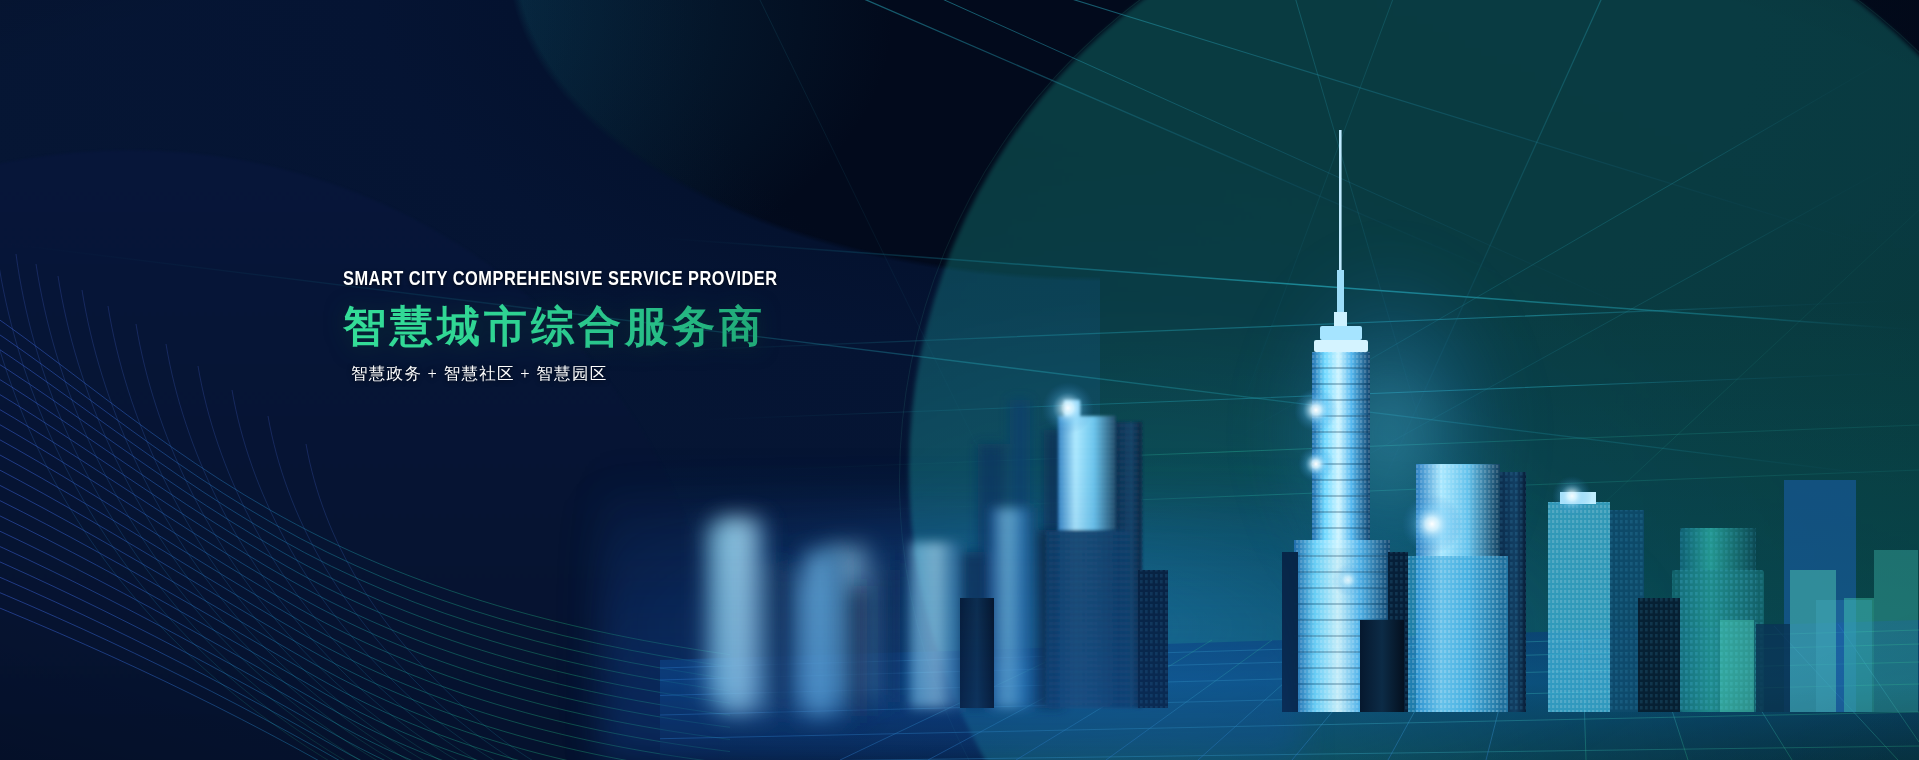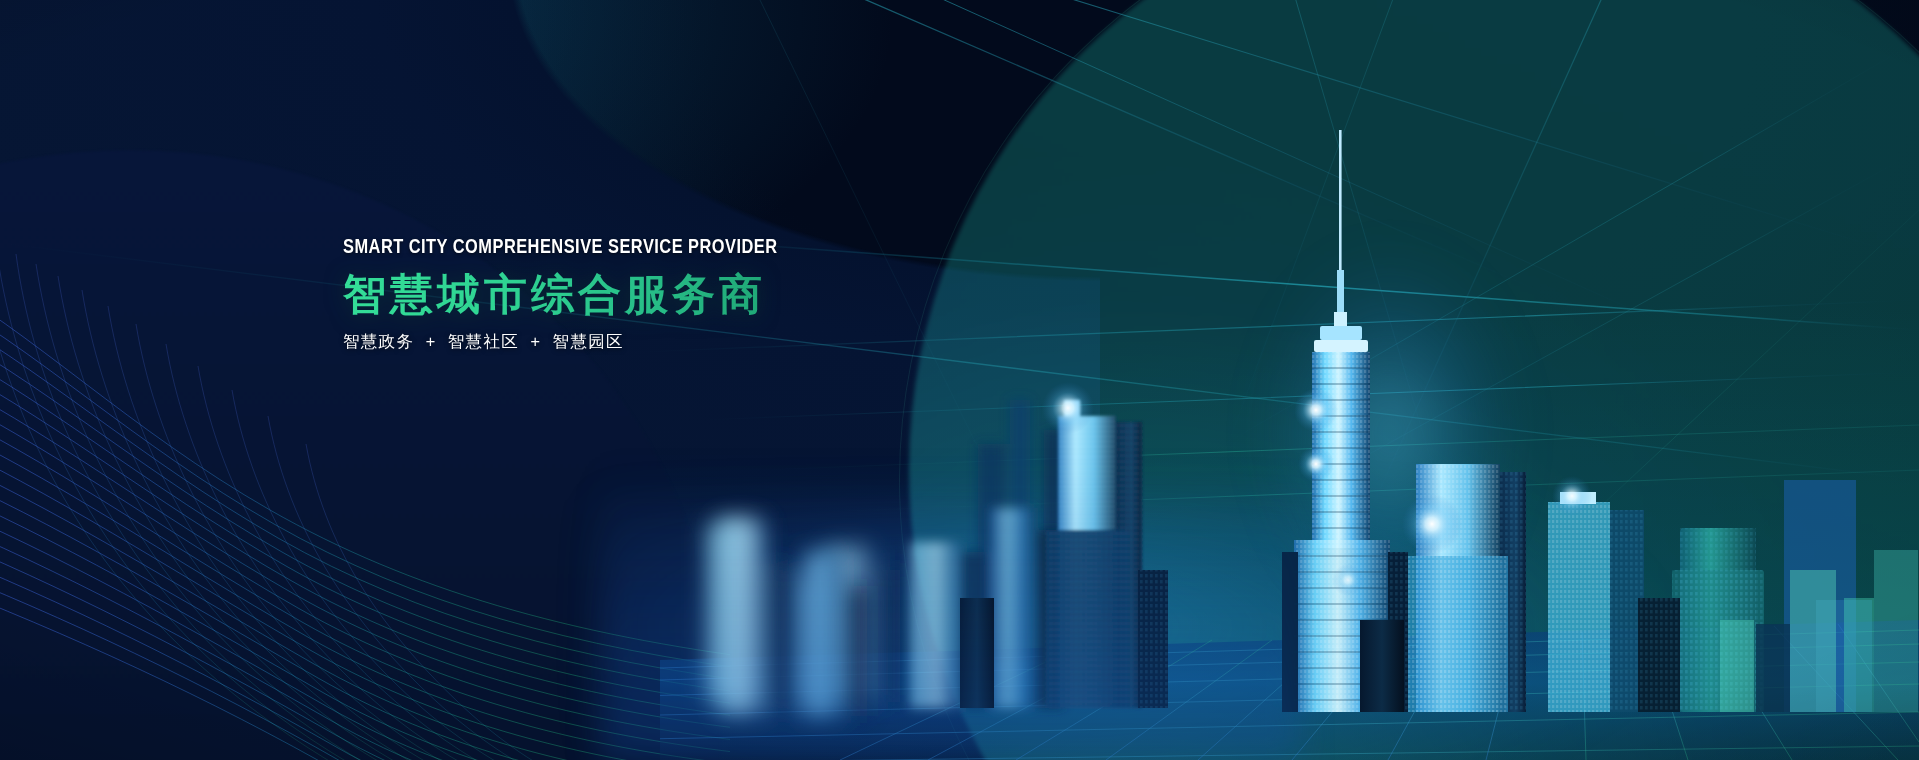--- a/index.html
+++ b/index.html
@@ -89,21 +89,21 @@
     filter:blur(16px);
   }
 
   
   #vignette{
     background:radial-gradient(120% 110% at 50% 45%, rgba(0,0,0,0) 52%, rgba(0,0,0,.42) 100%);
   }
 
   
   #text-block{
-    position:absolute;left:343px;top:236px;width:700px;z-index:40;
+    position:absolute;left:343px;top:268px;width:700px;z-index:40;
   }
   #tagline-en{
     font-family:"Liberation Sans","DejaVu Sans",sans-serif;
     font-weight:700;
     font-size:20.5px;
     letter-spacing:.6px;
     color:#ffffff;
     transform:scaleX(.80);
     transform-origin:left center;
     white-space:nowrap;
@@ -120,27 +120,27 @@
     white-space:nowrap;
     margin:0 0 14px 0;
     background:linear-gradient(92deg,#34dd98 0%,#2fd493 22%,#28c089 42%,#1fa675 62%,#178a60 80%,#13714f 100%);
     -webkit-background-clip:text;
     background-clip:text;
     color:transparent;
     -webkit-text-fill-color:transparent;
     filter:drop-shadow(0 2px 10px rgba(10,60,50,.55));
   }
   #subtitle-cn{
-    font-family:Liberation Mono, monospace;
+    font-family:Liberation Serif, serif;
     font-weight:400;
     font-size:16.5px;
     letter-spacing:1.3px;
     color:#ffffff;
     white-space:nowrap;
-    margin:0;
+    margin:8px;
     text-shadow:0 1px 5px rgba(0,0,0,.7);
   }
 </style>
 </head>
 <body>
 
 <div id="banner">
 
   <div class="layer" id="bg-base"></div>
   <div class="layer" id="glow-topleft"></div>

